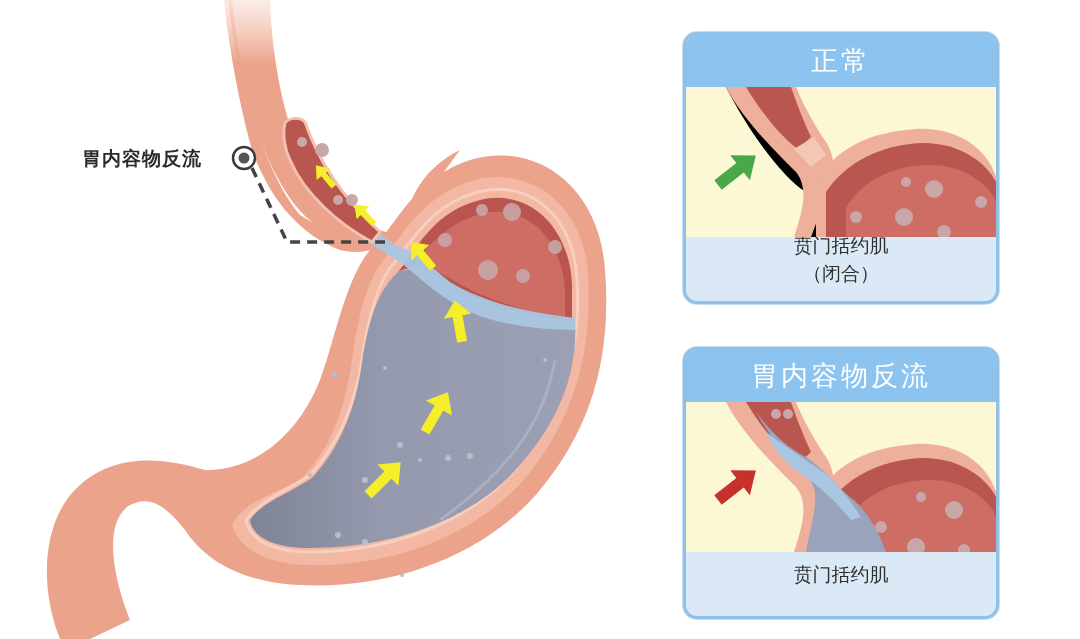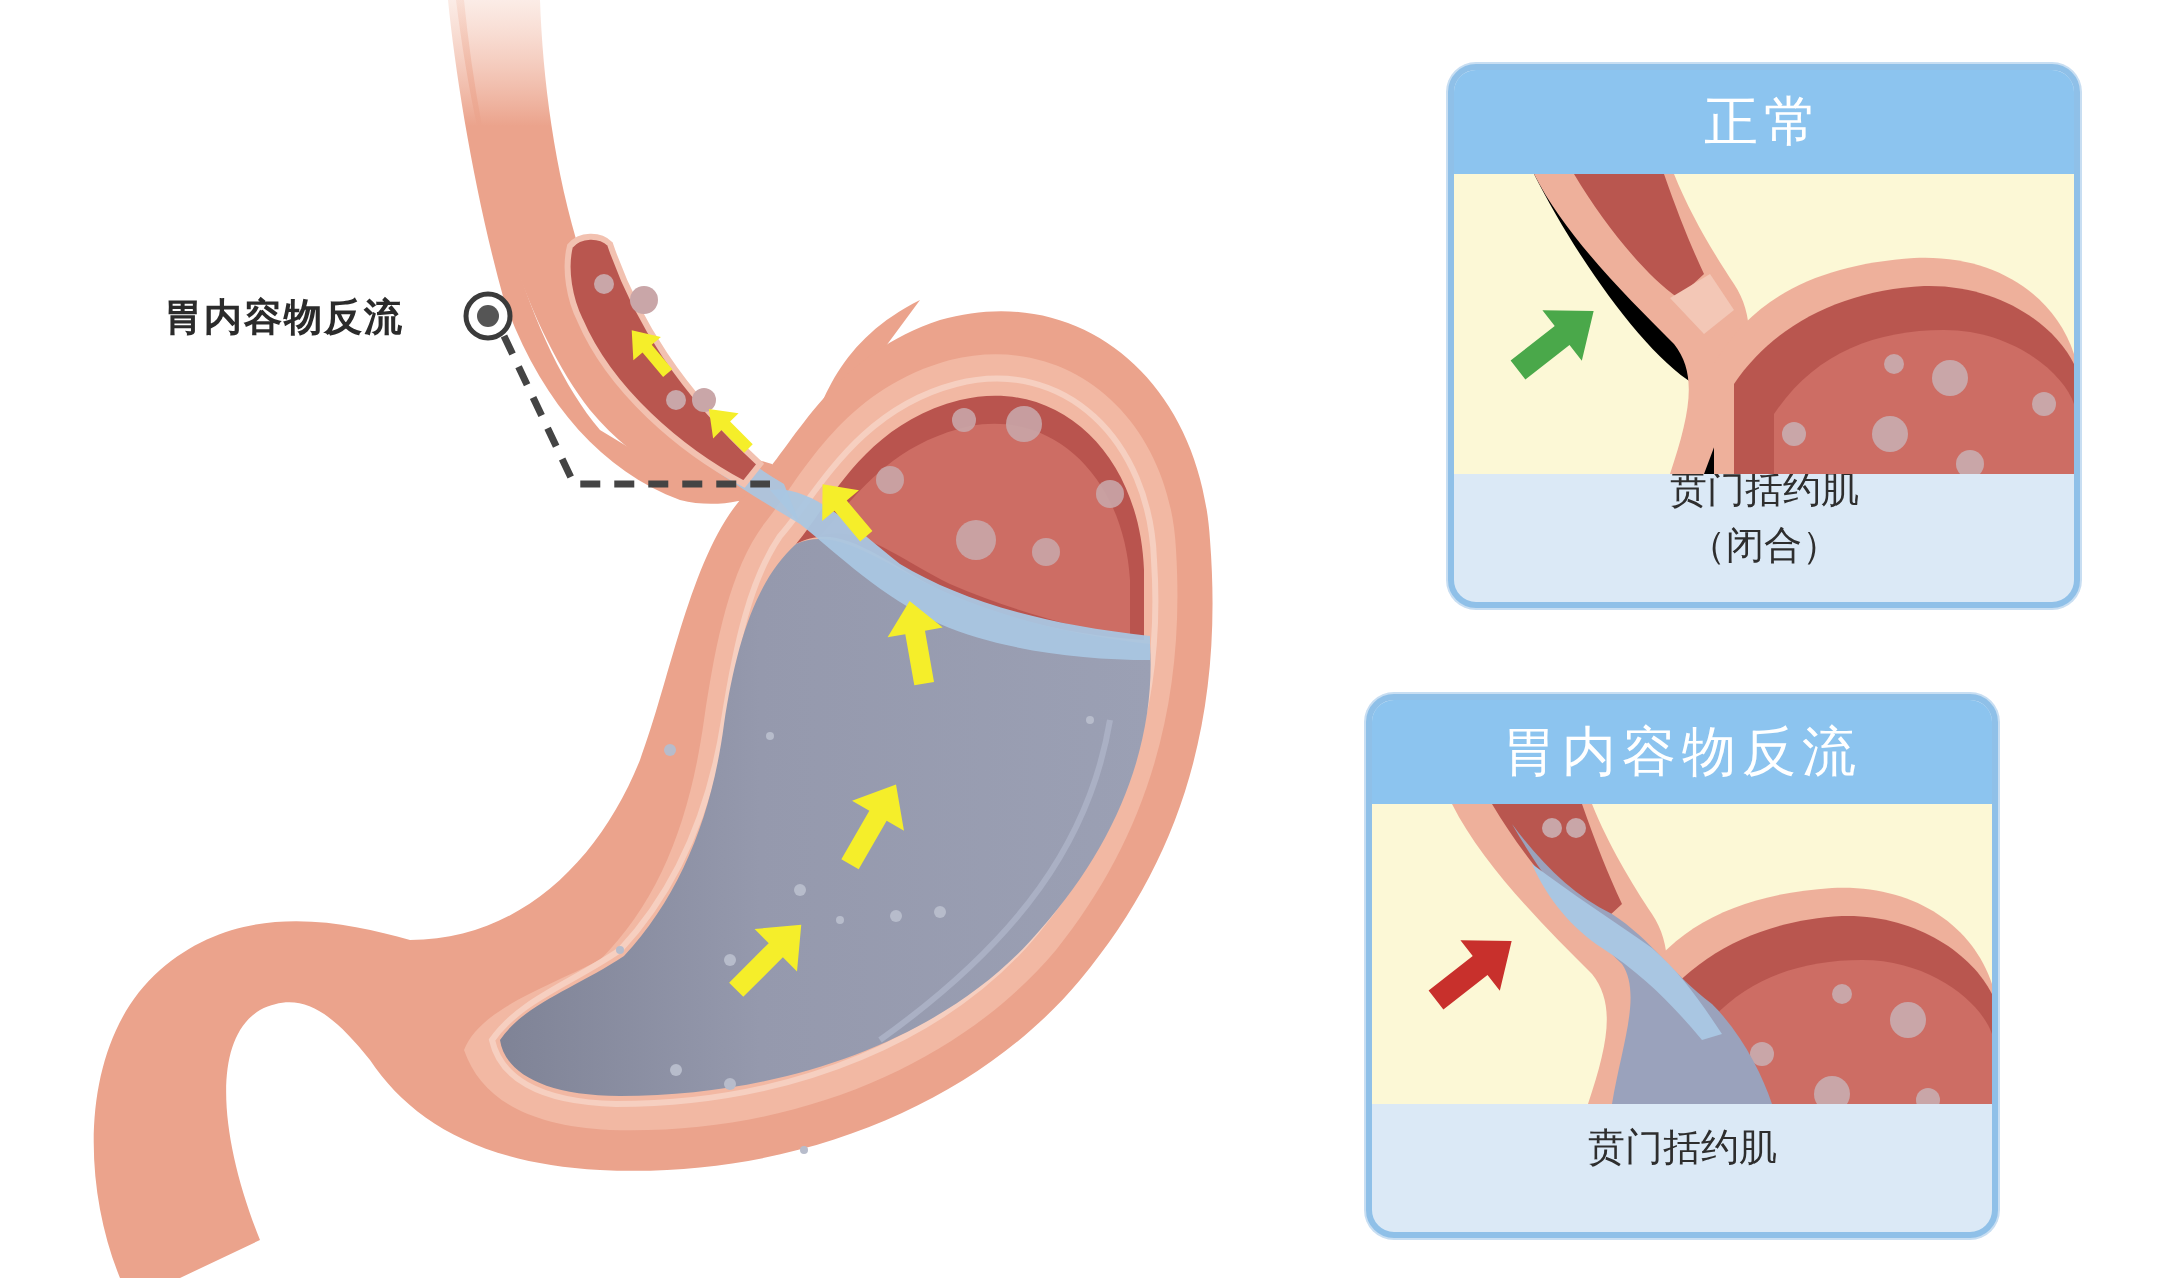--- a/index.html
+++ b/index.html
@@ -5,21 +5,21 @@
   html, body { margin: 0; padding: 0; background: #ffffff; }
   body { width: 1080px; height: 639px; position: relative; overflow: hidden;
          font-family: "DejaVu Sans", sans-serif; }
   .main-svg { position: absolute; left: 0; top: 0; }
   .callout-label { position: absolute; left: 82px; top: 146px; font-size: 19px;
                    font-weight: bold; color: #2b2b2b; letter-spacing: 1px;
                    font-family: "DejaVu Sans", sans-serif; }
   .panel { position: absolute; width: 310px; border: 3px solid #8fc0e8;
            border-radius: 14px; overflow: hidden; background: #dbe9f6;
            box-shadow: 0 0 0 1px #c8def2; }
-  .panel-normal { left: 724px; top: 32px; height: 266px; }
+  .panel-normal { left: 683px; top: 32px; height: 266px; }
   .panel-reflux { left: 683px; top: 347px; height: 266px; }
   .panel-header { height: 52px; background: #8cc4ef; color: #ffffff;
                   display: flex; align-items: center; justify-content: center;
                   font-size: 27px; letter-spacing: 3px;
                   font-family: "DejaVu Serif", serif; }
   .panel-image { height: 150px; position: relative; background: #fcf8d6; overflow: hidden; }
   .panel-image svg { position: absolute; left: 0; top: 0; }
   .panel-caption { height: 44px; display: flex; flex-direction: column;
                    align-items: center; justify-content: center;
                    font-size: 19px; color: #2e2e2e; line-height: 28px;

